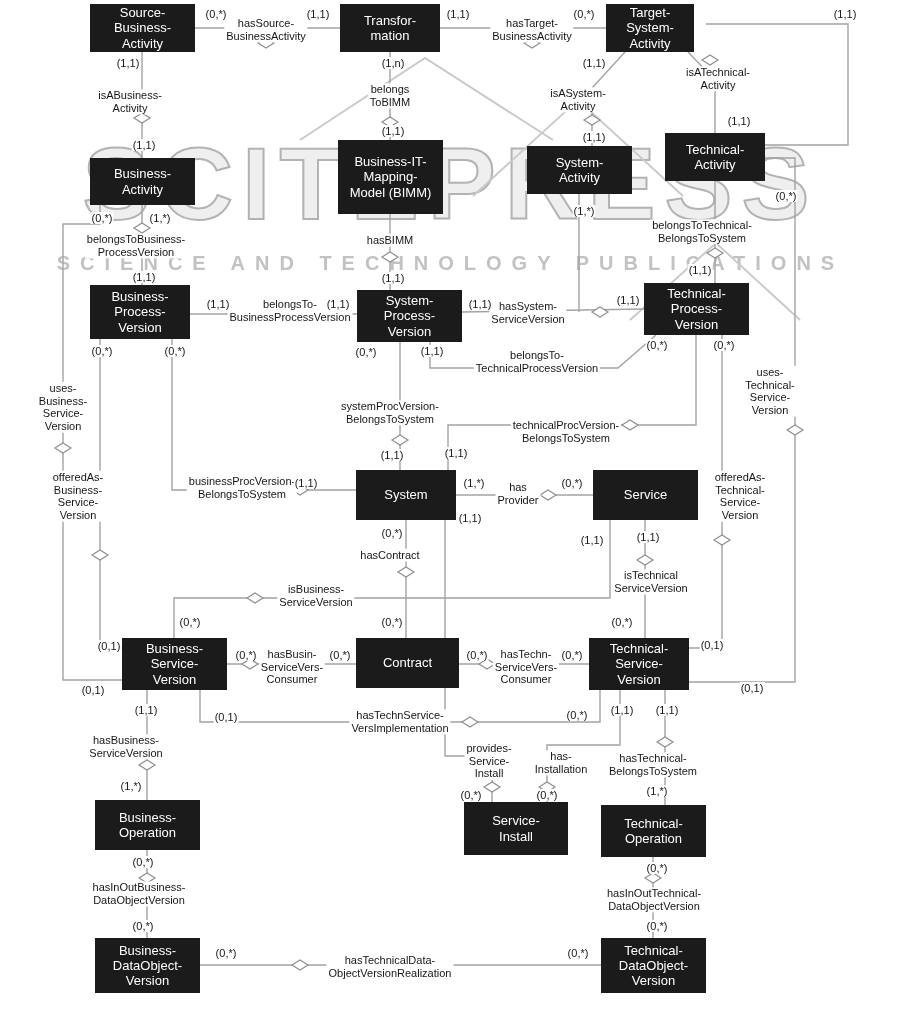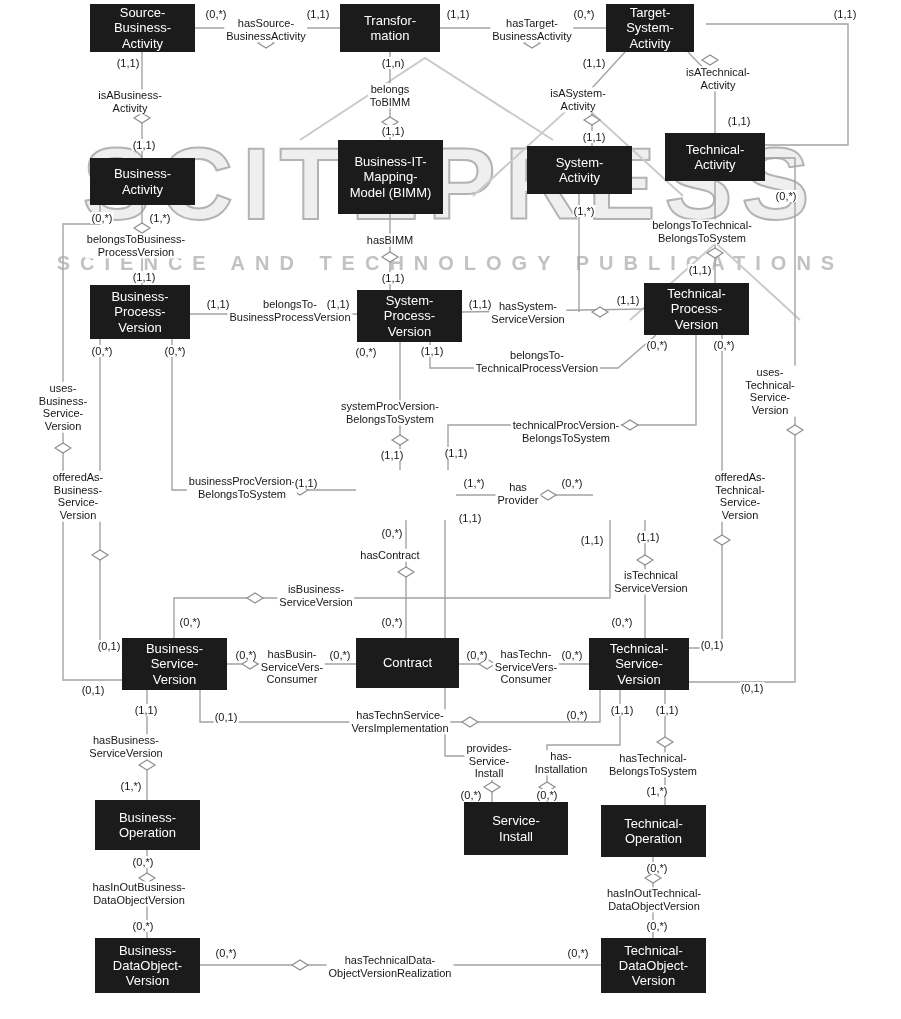--- a/index.html
+++ b/index.html
@@ -143,20 +143,22 @@
 Activity</div>
   <div class="entity" style="left:90px;top:285px;width:100px;height:54px">Business-
 Process-
 Version</div>
   <div class="entity" style="left:357px;top:290px;width:105px;height:52px">System-
 Process-
 Version</div>
   <div class="entity" style="left:644px;top:283px;width:105px;height:52px">Technical-
 Process-
 Version</div>
+  <div class="entity" style="left:356px;top:470px;width:100px;height:50px">System</div>
+  <div class="entity" style="left:593px;top:470px;width:105px;height:50px">Service</div>
   <div class="entity" style="left:122px;top:638px;width:105px;height:52px">Business-
 Service-
 Version</div>
   <div class="entity" style="left:356px;top:638px;width:103px;height:50px">Contract</div>
   <div class="entity" style="left:589px;top:638px;width:100px;height:52px">Technical-
 Service-
 Version</div>
   <div class="entity" style="left:95px;top:800px;width:105px;height:50px">Business-
 Operation</div>
   <div class="entity" style="left:464px;top:802px;width:104px;height:53px">Service-

